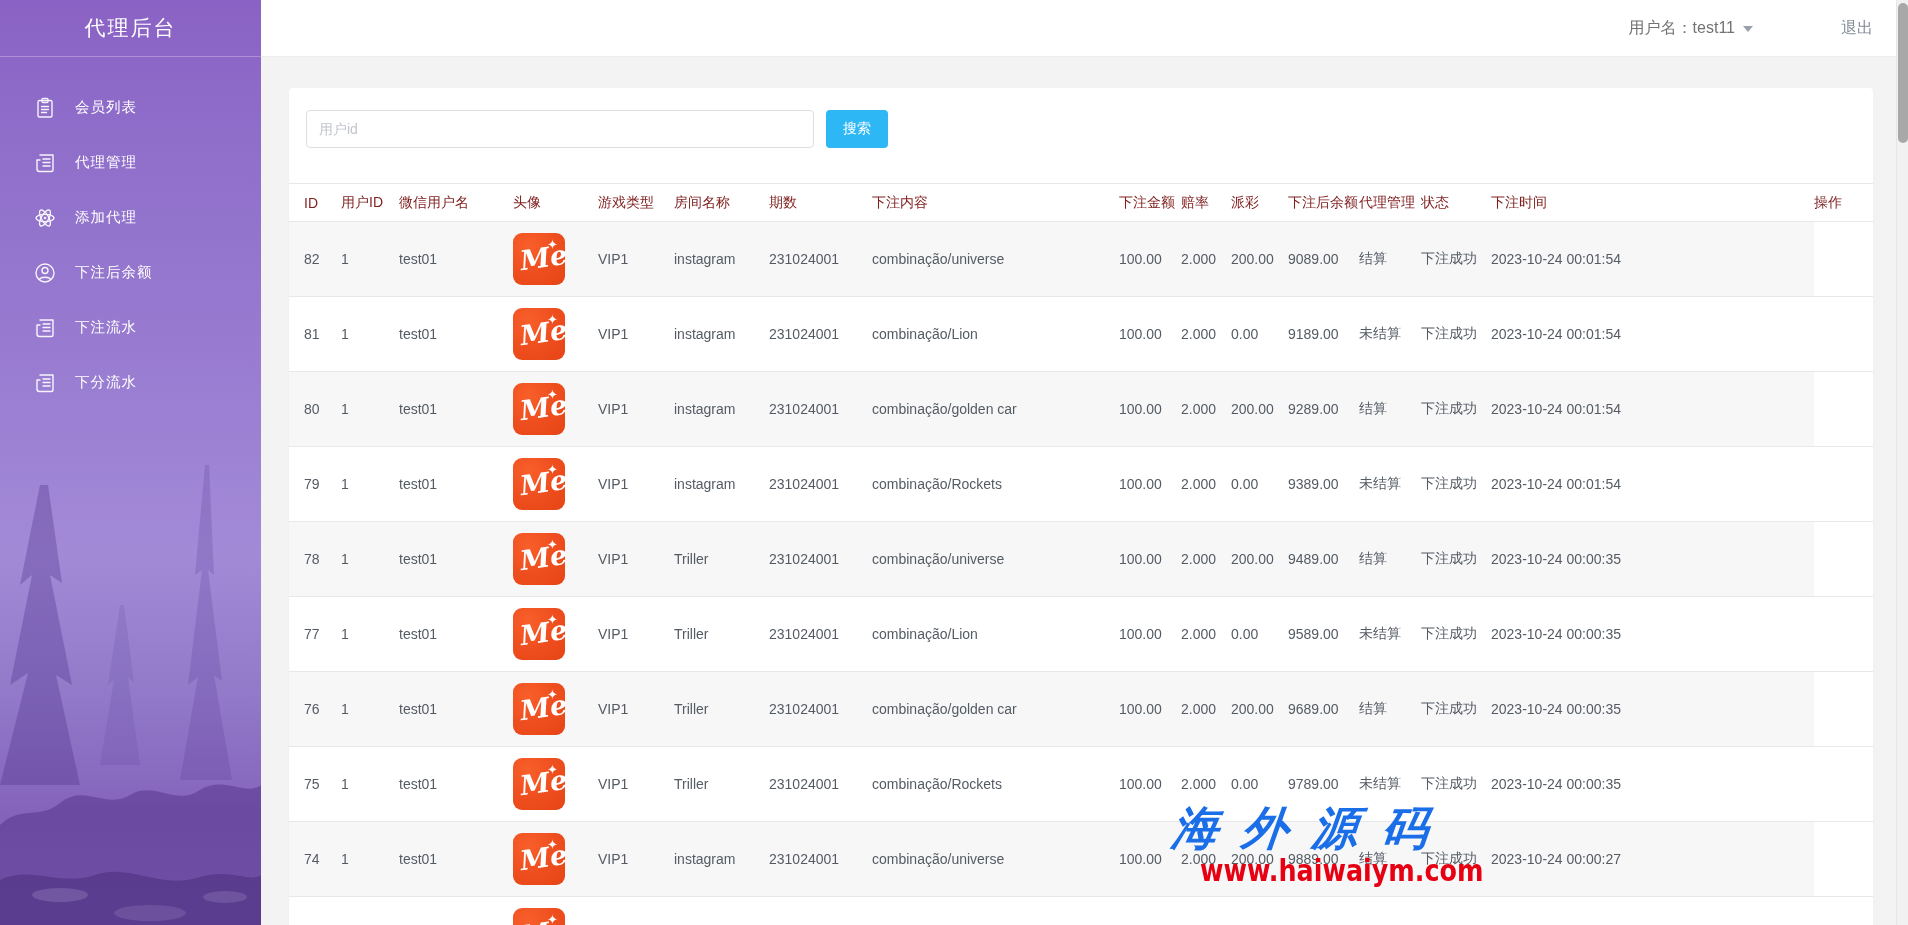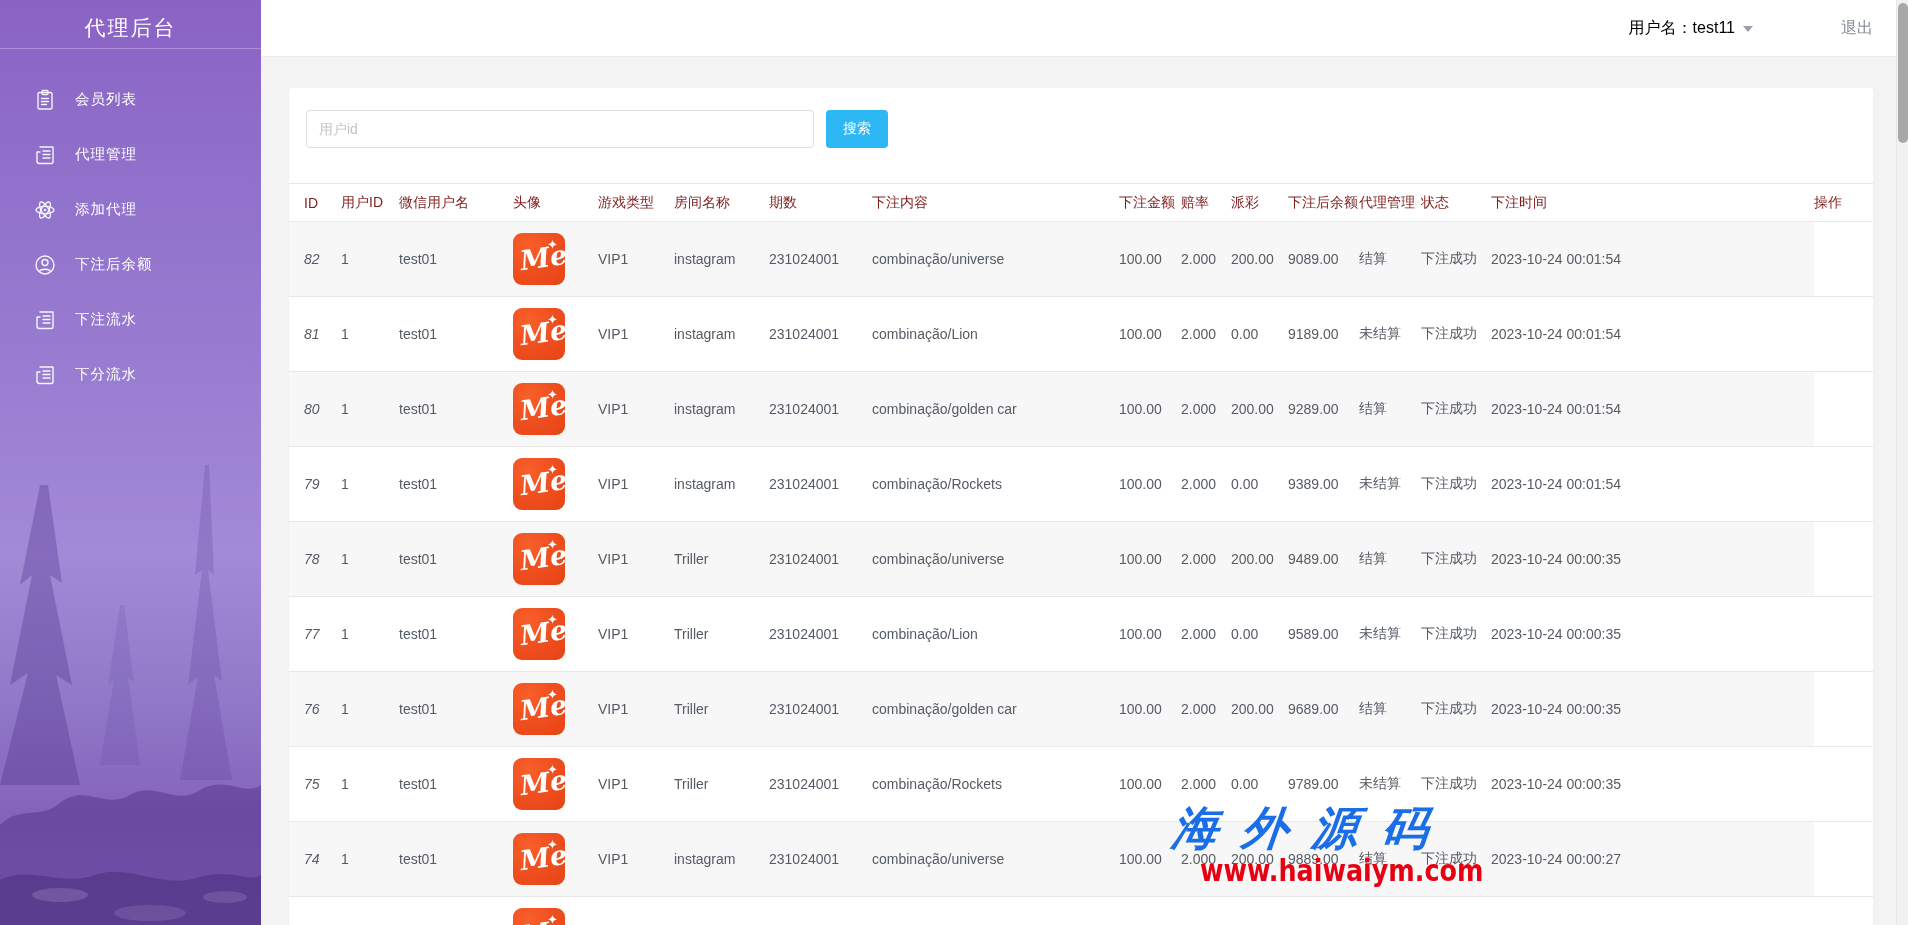--- a/index.html
+++ b/index.html
@@ -2,33 +2,33 @@
 <html><head>
 <meta charset="utf-8">
 <style>
   * { margin:0; padding:0; box-sizing:border-box; }
   html,body { width:1908px; height:925px; overflow:hidden; background:#f3f3f4;
               font-family:"Liberation Sans","DejaVu Sans",sans-serif; }
 
   
   .sidebar { position:absolute; left:0; top:0; width:261px; height:925px; overflow:hidden;
     background:linear-gradient(180deg,#8a62c5 0%,#9070cb 18%,#9a7ed2 42%,#a38ad7 60%,#937bca 74%,#8464bb 88%,#8a6cc0 100%); }
-  .sidebar-title { height:49px; line-height:56px; text-align:center; color:#fff;
+  .sidebar-title { height:57px; line-height:56px; text-align:center; color:#fff;
     font-size:21px; letter-spacing:2px; border-bottom:1px solid rgba(255,255,255,0.28); position:relative; z-index:3; }
   .menu { padding-top:23px; position:relative; z-index:3;font-family:Liberation Mono, monospace; }
   .menu-item { height:55px; display:flex; align-items:center; padding-left:33px; cursor:pointer; color:#fff; }
   .menu-item .micon { width:24px; height:24px; margin-right:18px; flex:0 0 24px; opacity:.92; }
   .menu-item .mlabel { font-size:14.5px; letter-spacing:1px; }
   .micon svg { width:24px; height:24px; stroke:#fff; fill:none; stroke-width:1.4; stroke-linecap:round; stroke-linejoin:round; }
   .scenery { position:absolute; left:0; bottom:0; width:261px; height:500px; z-index:1; pointer-events:none; }
 
   
   .topbar { position:absolute; left:261px; top:0; width:1635px; height:57px; background:#fff;
     border-bottom:1px solid #ededed; display:flex; align-items:center; justify-content:flex-end; padding-right:23px; }
-  .topbar .user-group { display:flex; align-items:center; color:#000000; font-size:16px; cursor:pointer; }
+  .topbar .user-group { display:flex; align-items:center; color:#737373; font-size:16px; cursor:pointer; }
   .caret { width:0; height:0; border-left:5px solid transparent; border-right:5px solid transparent;
     border-top:6px solid #9aa0aa; margin-left:8px; margin-top:2px; }
   .logout { margin-left:88px; color:#838a95; font-size:16px; cursor:pointer; text-decoration:none; }
 
   
   .scrollbar { position:absolute; right:0; top:0; width:12px; height:925px; background:#f1f1f1; border-left:1px solid #e6e6e6; }
   .scroll-thumb { position:absolute; left:1px; top:3px; width:10px; height:140px; background:#a8a8a8; border-radius:5px; }
 
   
   .card { position:absolute; left:289px; top:88px; width:1584px; height:860px;
@@ -42,21 +42,21 @@
 
   
   .tbl-wrap { margin-top:35px; }
   table { width:1584px; border-collapse:collapse; table-layout:fixed; }
   thead tr { height:38px; border-top:1px solid #e8e8e8; border-bottom:1px solid #e8e8e8; }
   th { font-weight:normal; font-size:14px; color:#7f1d1d; text-align:left; padding:0 8px 0 0; white-space:nowrap; overflow:hidden; }
   th:first-child { padding-left:15px; }
   tbody tr { height:75px; border-bottom:1px solid #e8e8e8; }
   tbody tr:nth-child(odd) { background:#f7f7f8; }
   td { font-size:14px; color:#555b63; text-align:left; padding:0 8px 0 0; white-space:nowrap; overflow:hidden; vertical-align:middle; }
-  td:first-child { padding-left:15px;font-style:italic; }
+  td:first-child { padding-left:15px; }
   td:last-child { background:#fff; }
 
   .avatar { width:52px; height:52px; border-radius:9px; position:relative; overflow:hidden;
     background:radial-gradient(circle at 30% 25%, #f85f2a 0%, #ee4d1e 55%, #e64414 100%); }
   .avatar-me { position:absolute; left:7px; top:9px; color:#fff; font-size:27px; font-weight:bold;
     font-style:italic; font-family:"DejaVu Serif",serif; transform:rotate(-8deg); }
   .avatar-star { position:absolute; right:7px; top:4px; color:#fff; font-size:13px; }
 
   
   .watermark { position:absolute; left:1172px; top:798px; z-index:40; pointer-events:none; }

